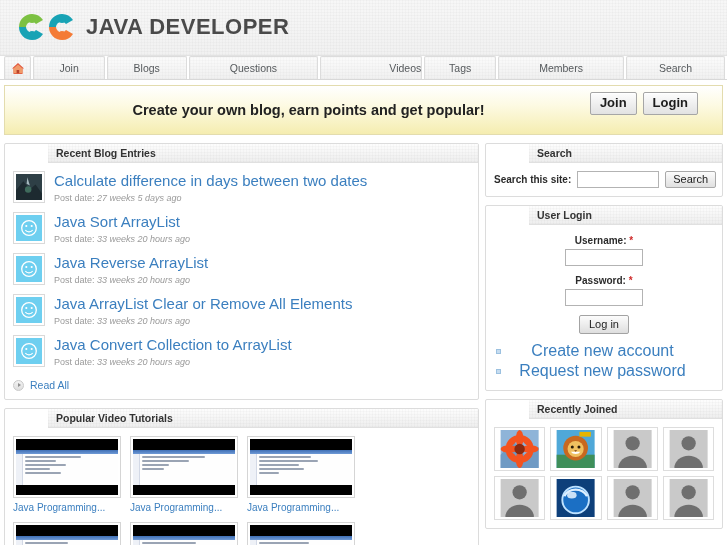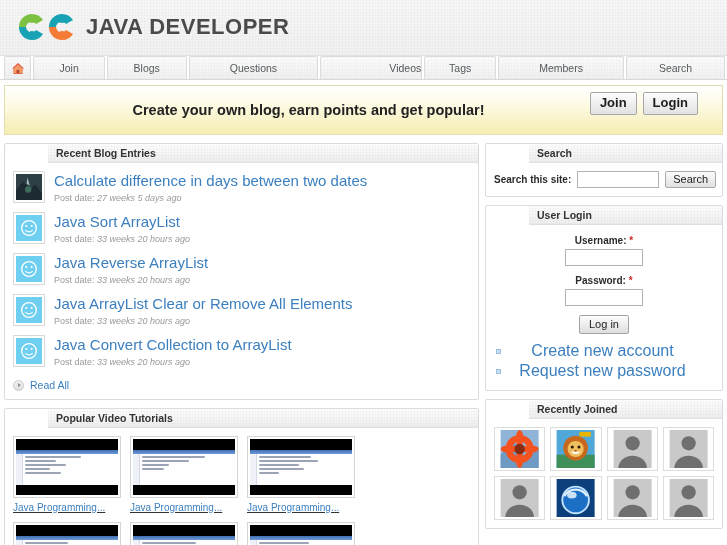--- a/index.html
+++ b/index.html
@@ -173,21 +173,21 @@
   }
   #read-all-row .bullet-circle i {
     width:0; height:0; border-left: 3px solid #8f8f8f;
     border-top: 2.5px solid transparent; border-bottom: 2.5px solid transparent;
     display:block; margin-left:1px;
   }
   #read-all-link { font-size: 10.5px; color: #3b7fbf; text-decoration: none; cursor:pointer; }
 
   
   .video-grid { display: flex; flex-wrap: wrap; gap: 9px; }
-  .video-item { width: 108px; text-decoration: underline; }
+  .video-item { width: 108px; }
   .video-thumb {
     width: 108px; height: 62px;
     border: 1px solid #d5d5d5; background: #ffffff;
     padding: 2px;
   }
   .video-screen {
     width: 100%; height: 100%;
     background: #ffffff;
     position: relative; overflow: hidden;
     display: flex; flex-direction: column;

